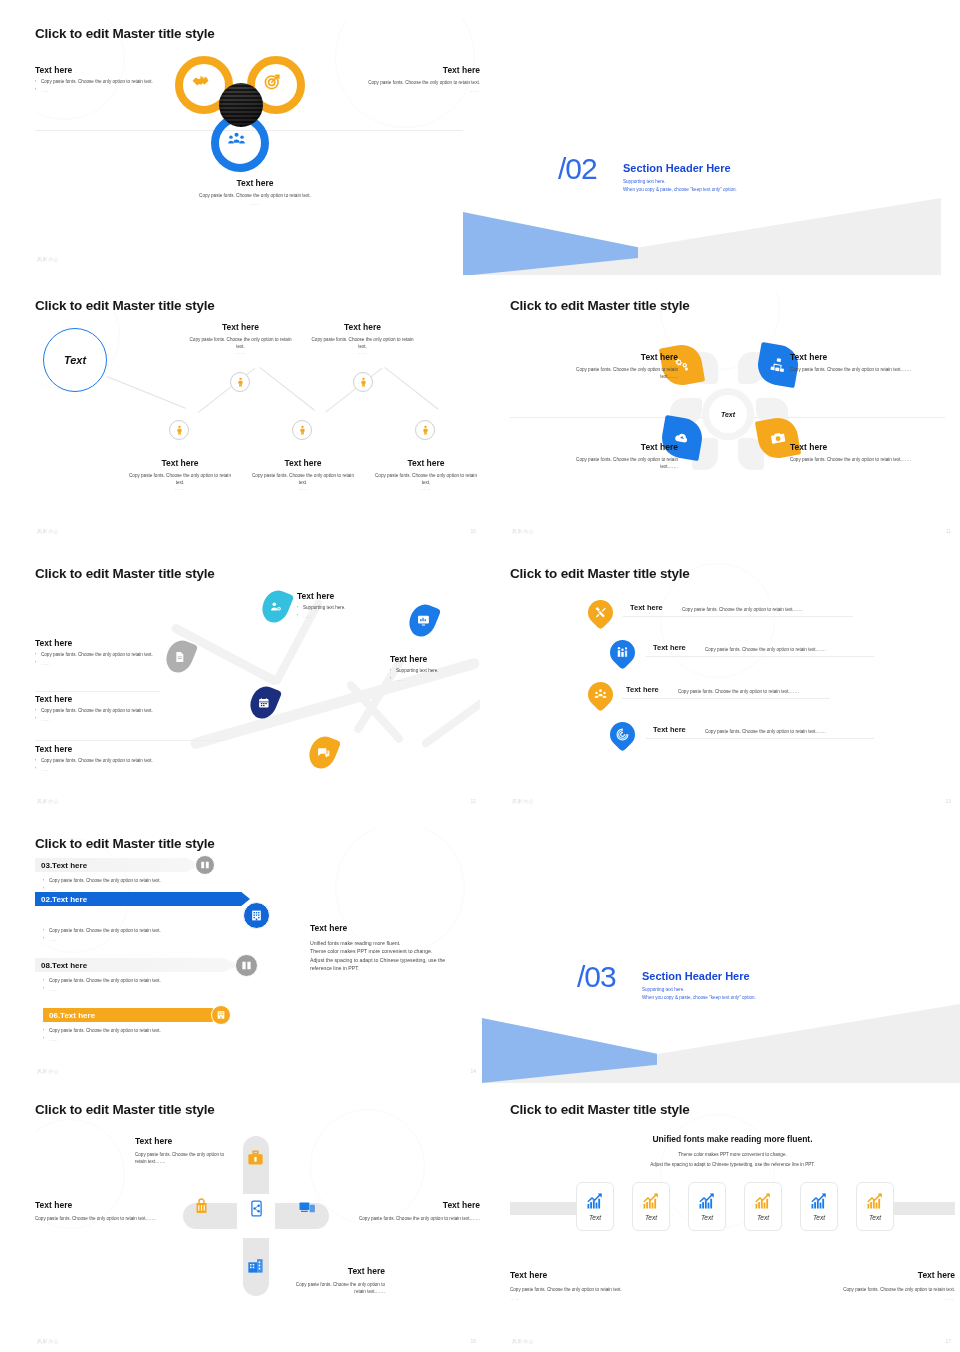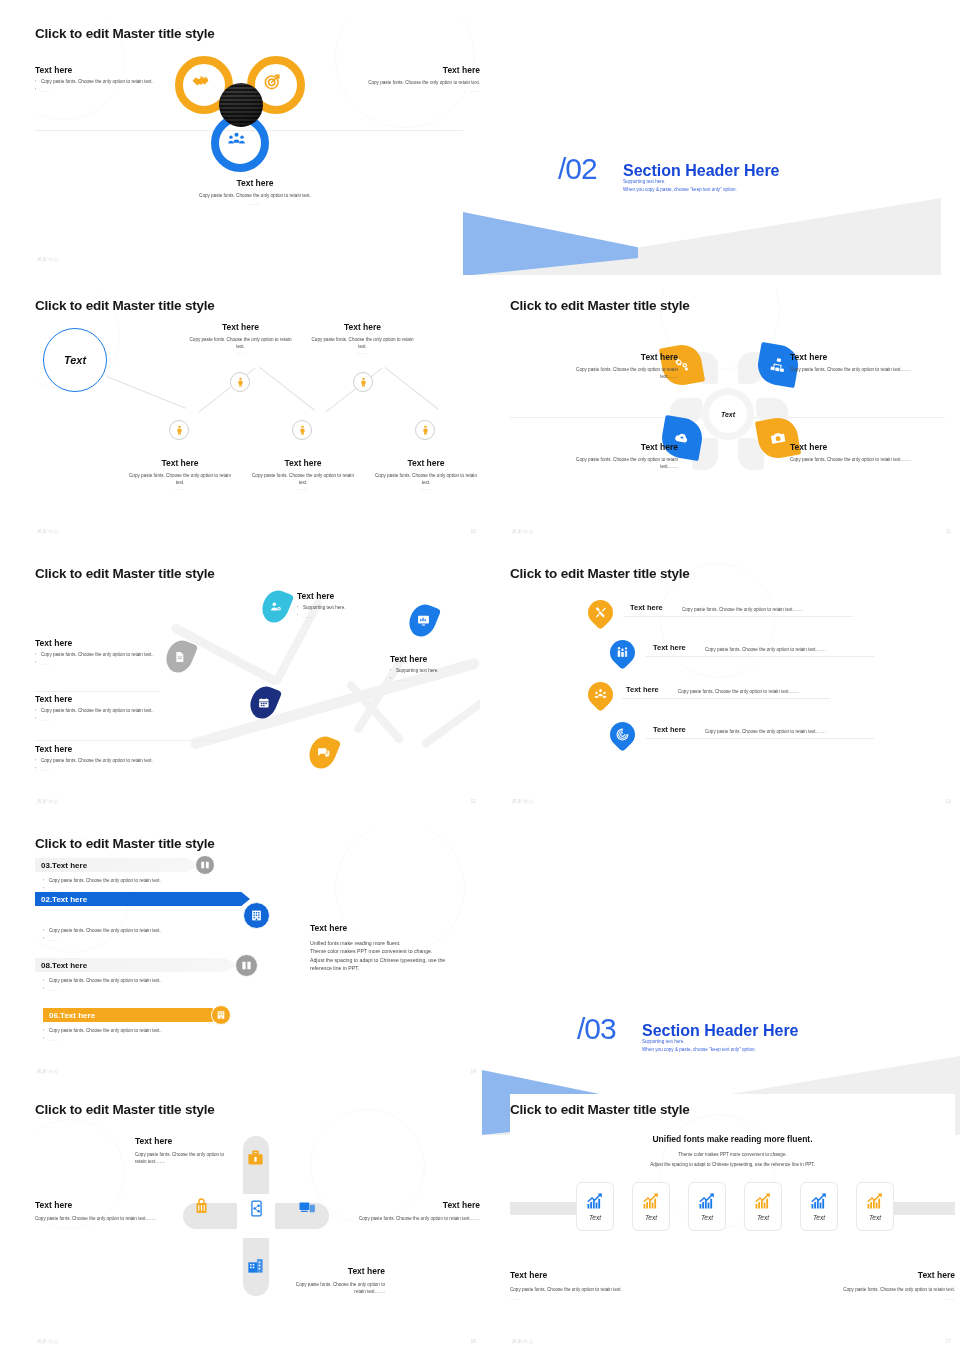--- a/index.html
+++ b/index.html
@@ -73,21 +73,21 @@
     background-blend-mode: multiply;
     box-shadow: inset 0 0 6px rgba(0,0,0,.5);
   }
 
   
   .secnum {
     position: absolute; font-size: 30px; font-weight: 300; color: #2F6BE8;
     letter-spacing: -1px; font-family: "Liberation Sans", sans-serif;
   }
   .sechead {
-    position: absolute; font-size: 16px; font-weight: bold; color: #1747D8;
+    position: absolute; font-size: 11px; font-weight: bold; color: #1747D8;
   }
   .secsub { position: absolute; font-size: 4.6px; color: #3963DE; line-height: 1.7; }
   .wedge {
     position: absolute; left: 0; background: #8DB7EE;
     clip-path: polygon(0 0, 100% 55%, 100% 72%, 0 100%);
   }
   .wave {
     position: absolute; background: #EFEFEF;
     clip-path: polygon(0 100%, 100% 0, 100% 100%);
   }
@@ -674,21 +674,21 @@
       <div class="body6" style="margin-top:6px;">Unified fonts make reading more fluent.</div>
       <div class="body6">Theme color makes PPT more convenient to change.</div>
       <div class="body6">Adjust the spacing to adapt to Chinese typesetting, use the</div>
       <div class="body6">reference line in PPT.</div>
     </div>
 
     <div class="footer">风影办公</div>
     <div class="pageno">14</div>
   </div>
 
-  <div class="slide sec" style="left:482px; top:990px; width:478px; height:145px;">
+  <div class="slide sec" style="left:482px; top:938px; width:478px; height:145px;">
     <div class="secnum" style="left:95px;top:22px;">/03</div>
     <div class="sechead" style="left:160px;top:32px;">Section Header Here</div>
     <div class="secsub" style="left:160px;top:48px;">Supporting text here.</div>
     <div class="secsub" style="left:160px;top:56px;">When you copy &amp; paste, choose "keep text only" option.</div>
     <div class="wave" style="left:0;top:66px;width:478px;height:79px;"></div>
     <div class="wedge" style="top:80px;width:175px;height:65px;"></div>
   </div>
 
   <div class="slide" style="left:35px; top:1094px; height:256px;">
     <div class="wm" style="left:-20px;top:25px;width:110px;height:110px;"></div>

